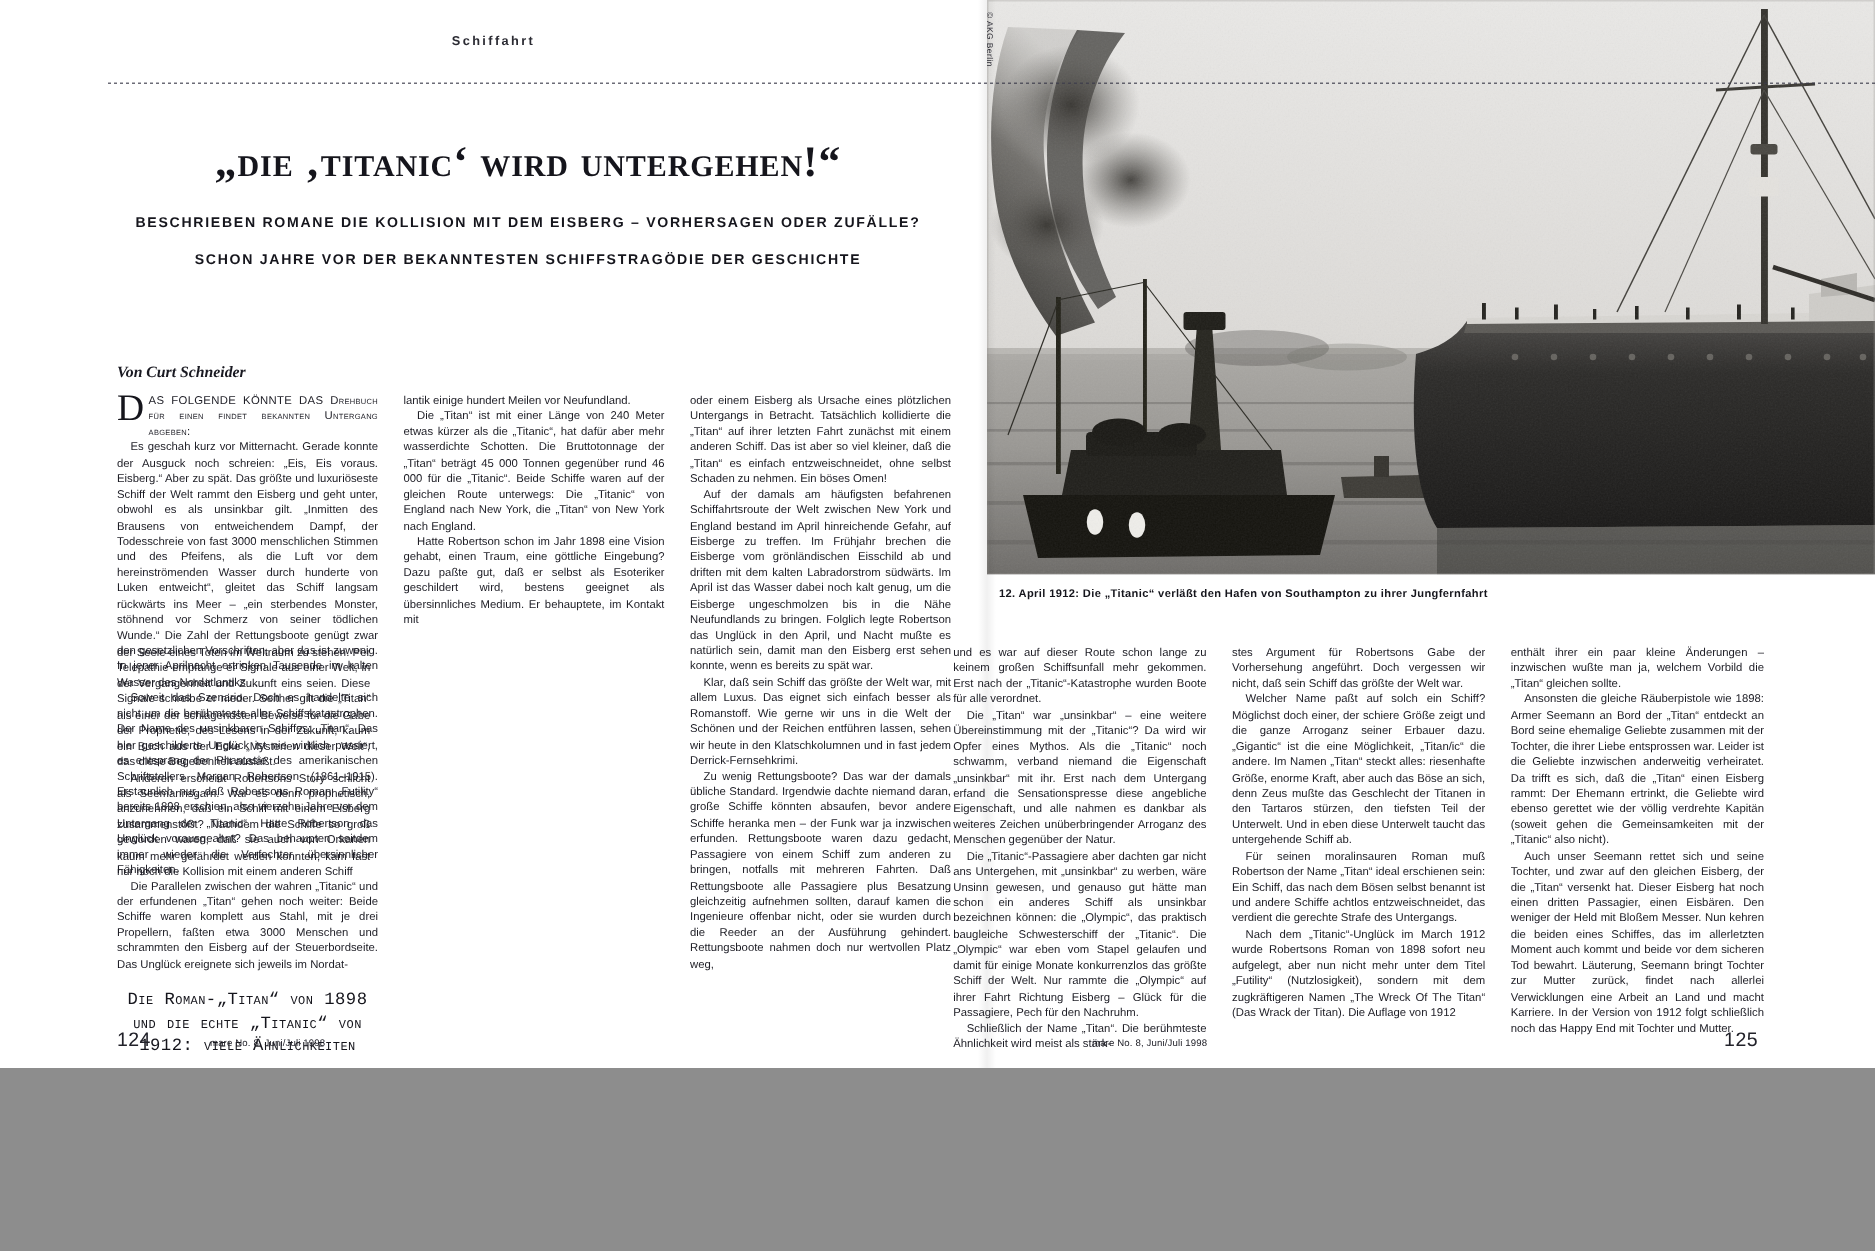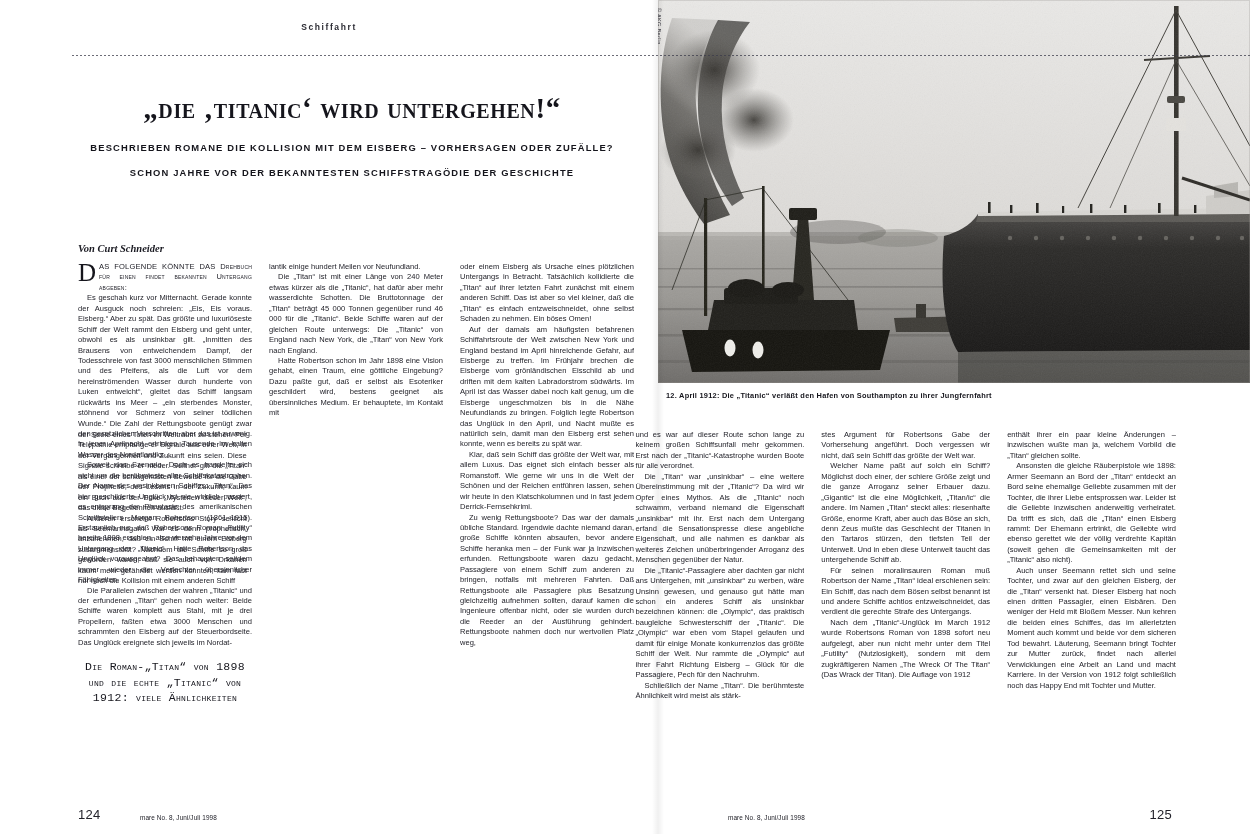--- a/index.html
+++ b/index.html
@@ -3,21 +3,21 @@
 <meta charset="utf-8">
 <style>
   html, body {
     margin: 0;
     padding: 0;
     background: #8d8d8d;
   }
   .spread {
     position: relative;
     width: 1250px;
-    height: 834px;
+    height: 712px;
     background: #f97316;
     overflow: hidden;
     font-family: "Liberation Sans", sans-serif;
   }
   
   .page {
     position: absolute;
     top: 0;
     height: 834px;
     background: #ffffff;

